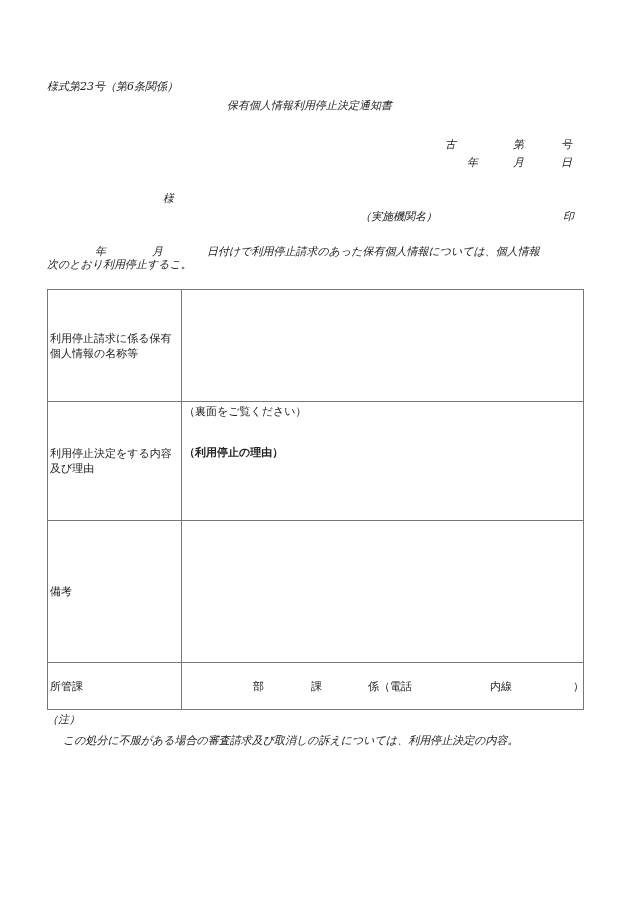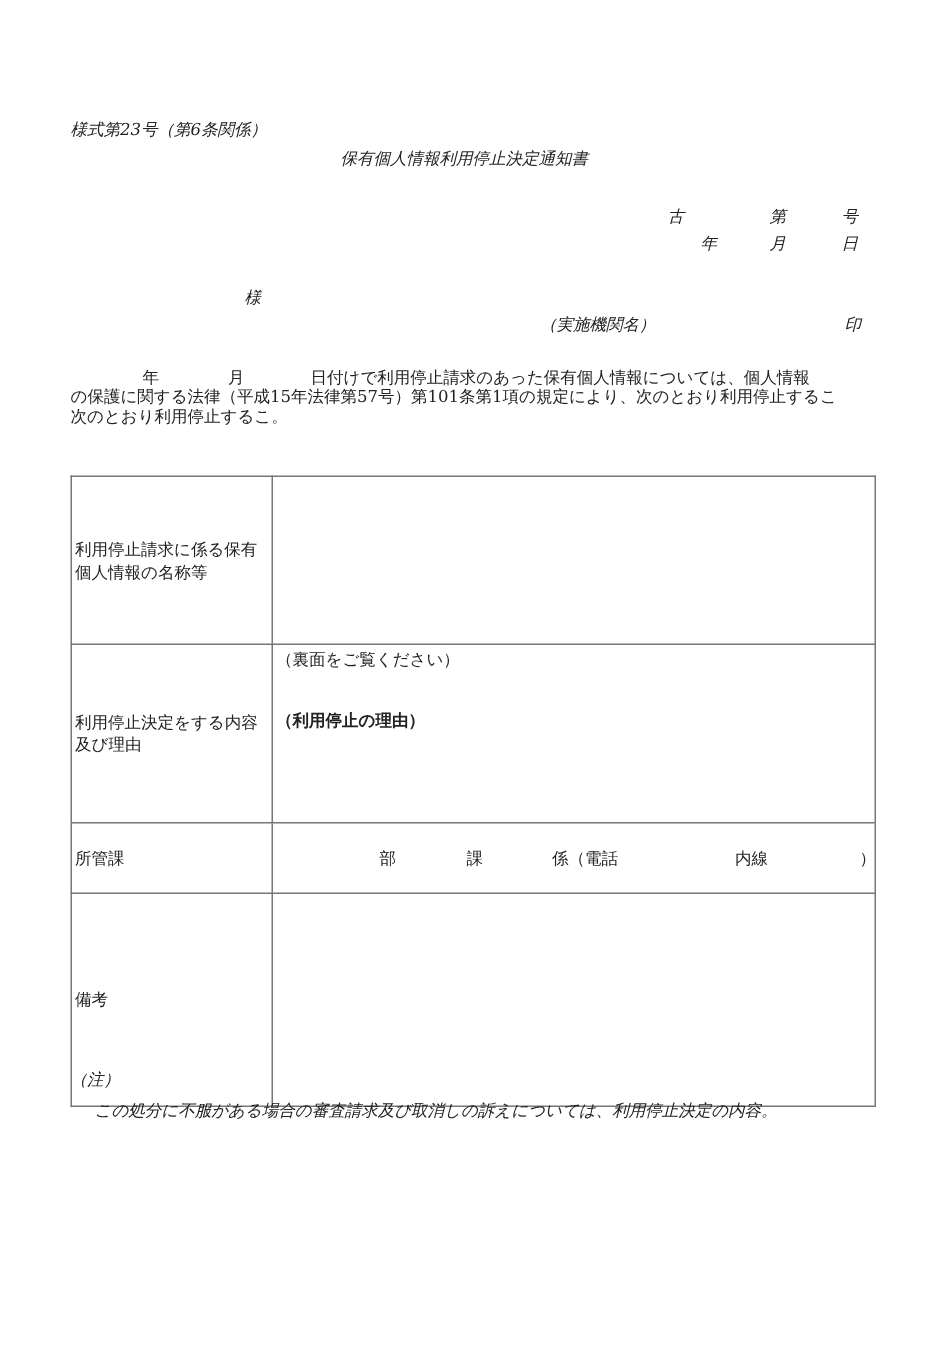--- a/index.html
+++ b/index.html
@@ -7,23 +7,23 @@
     width:630px; height:903px; background:#ffffff; position:relative; overflow:hidden;
     font-family:"DejaVu Serif", "Liberation Serif", serif; color:#222; font-size:11px;
   }
   .abs { position:absolute; white-space:nowrap; line-height:14px;font-style:italic; }
   .form-no { left:47px; top:80px; }
   .title { left:227px; top:99px; }
   .recipient { left:163px; top:192px; }
   .org { left:328px; top:210px;margin-left:32px; }
   .seal { left:563px; top:210px; }
   .body-text { position:absolute; left:47px; top:245px; width:538px; line-height:13px; font-size:11px; }
-  .body-text div { white-space:nowrap; }
+  .body-text div { white-space:nowrap;font-style:italic; }
   table.form {
-    position:absolute; left:47px; top:289px; width:537px; border-collapse:collapse;margin-top:28px;
+    position:absolute; left:47px; top:289px; width:537px; border-collapse:collapse;
   }
   table.form td { border:1px solid #777; vertical-align:middle; padding:0 2px; font-size:11px; line-height:15px; }
   td.label { width:129px; }
   .note-head { left:47px; top:713px; }
   .note-text { left:63px; top:734px; }
 </style>
 </head>
 <body>
 
 <div class="abs form-no">様式第23号（第6条関係）</div>
@@ -38,48 +38,47 @@
 <div class="abs" style="left:561px;top:156px;">日</div>
 
 <div class="abs recipient">様</div>
 <div class="abs org">（実施機関名）</div>
 <div class="abs seal">印</div>
 
 <div class="body-text">
   <div>
     <span style="display:inline-block;width:48px;"></span><span>年</span><span style="display:inline-block;width:46px;"></span><span>月</span><span style="display:inline-block;width:44px;"></span><span>日付けで利用停止請求のあった保有個人情報については、個人情報</span>
   </div>
-  <div>の保護に関する法律（平成15年法律第57号）第101条第1項の規定により、次のとおり利用停止するこ</div>
   <div>次のとおり利用停止するこ。</div>
 </div>
 
 <table class="form">
   <tbody>
       <tr style="height:112px;">
     <td class="label"><span style="white-space:normal;">利用停止請求に係る保有個人情報の名称等</span></td>
     <td></td>
   </tr>
   <tr style="height:119px;">
     <td class="label"><span>利用停止決定をする内容及び理由</span></td>
     <td style="vertical-align:top;padding-top:2px;position:relative;">
       <div>（裏面をご覧ください）</div>
       <div style="margin-top:26px;font-weight:bold;">（利用停止の理由）</div>
     </td>
   </tr>
+  <tr style="height:142px;">
+    <td class="label"><span>備考</span></td>
+    <td></td>
+  </tr>
   <tr style="height:47px;">
     <td class="label"><span>所管課</span></td>
     <td style="position:relative;">
       <span style="position:absolute;left:71px;top:16px;">部</span>
       <span style="position:absolute;left:129px;top:16px;">課</span>
       <span style="position:absolute;left:186px;top:16px;">係（電話</span>
       <span style="position:absolute;left:308px;top:16px;">内線</span>
       <span style="position:absolute;left:391px;top:16px;">）</span>
     </td>
   </tr>
-  <tr style="height:142px;">
-    <td class="label"><span>備考</span></td>
-    <td></td>
-  </tr>
 </tbody>
   </table>
 
 <div class="abs note-head">（注）</div>
 <div class="abs note-text">この処分に不服がある場合の審査請求及び取消しの訴えについては、利用停止決定の内容。</div>
 
 </body></html>

